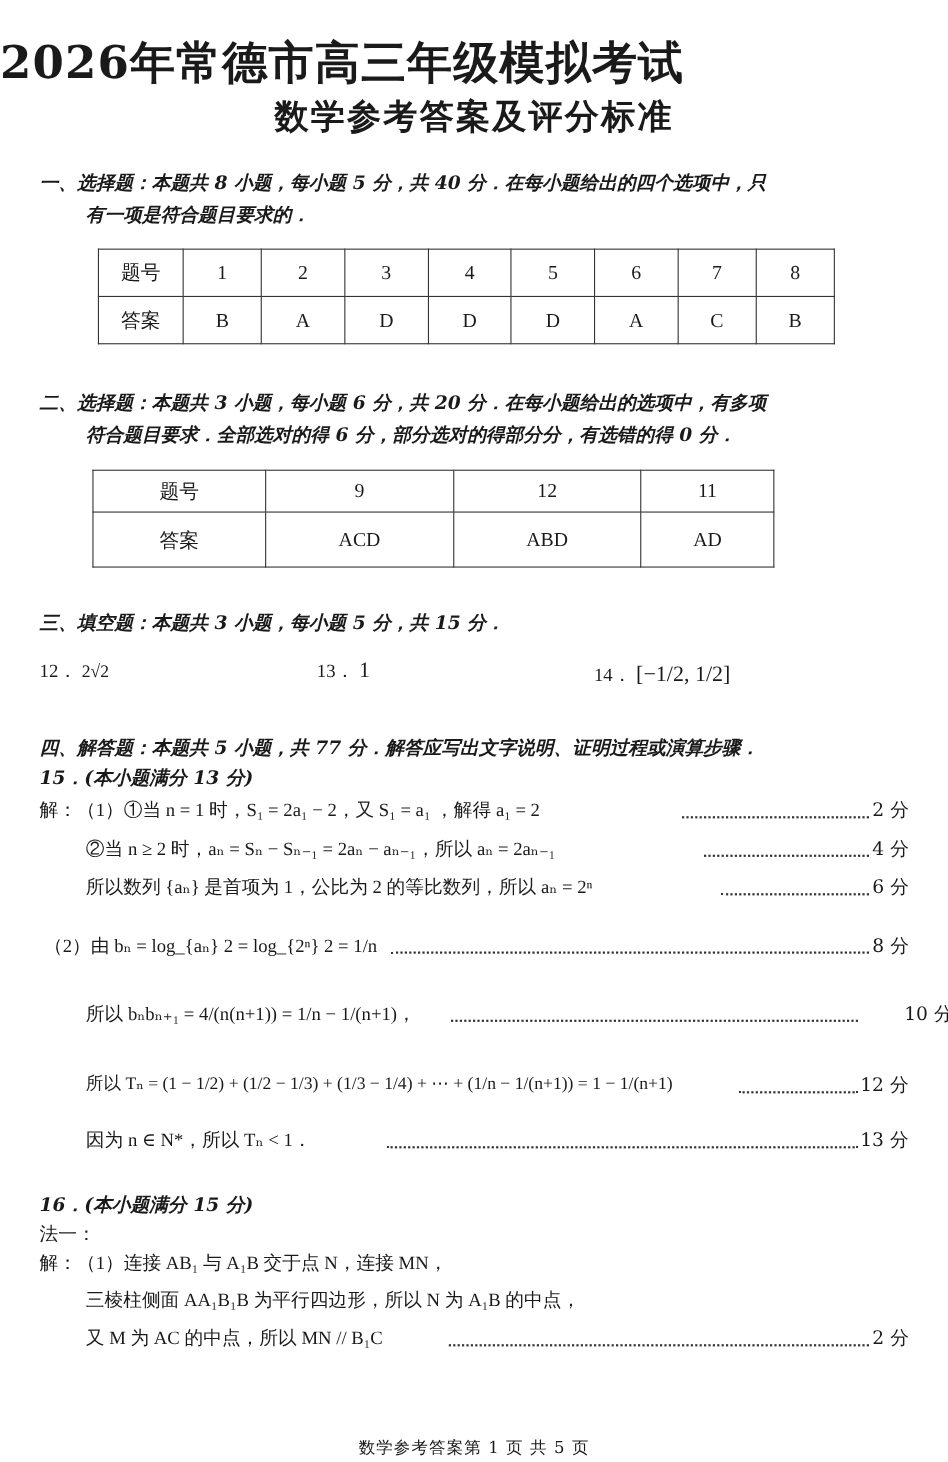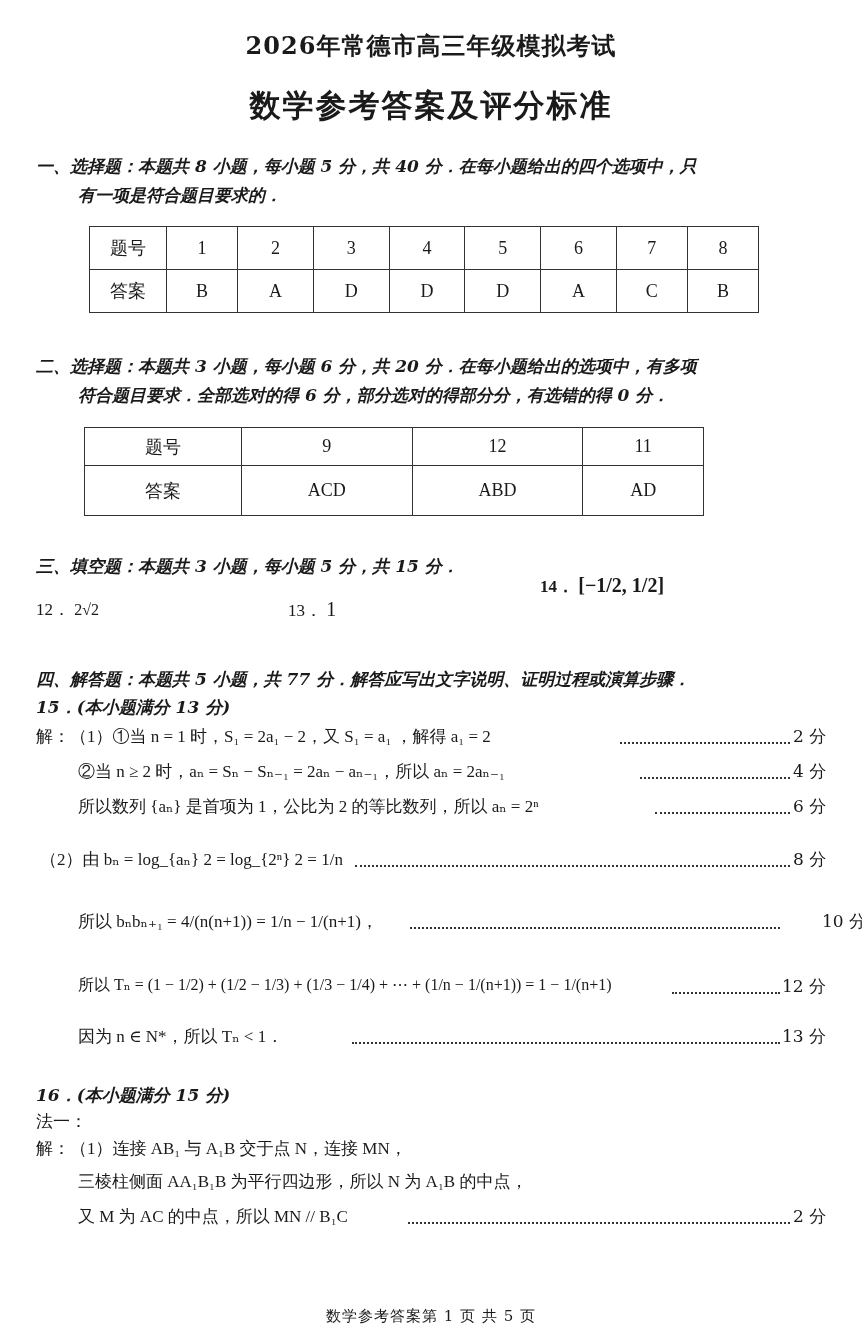--- a/index.html
+++ b/index.html
@@ -1,19 +1,19 @@
 <!DOCTYPE html>
 <html><head>
 <meta charset="utf-8">
 <style>
   html, body { margin:0; padding:0; background:#ffffff; }
   body { width:862px; height:1329px; position:relative; overflow:hidden;
          font-family:"DejaVu Serif","Liberation Serif",serif; color:#1a1a1a; }
   .abs { position:absolute; white-space:nowrap; }
-  .title1 { top:30px; left:0; width:862px; text-align:center; font-size:24px; font-weight:bold; letter-spacing:1px; }
+  .title1 { top:30px; left:0; width:862px; font-size:41px; font-weight:bold; letter-spacing:1px; }
   .title2 { top:85px; left:0; width:862px; text-align:center; font-size:31px; font-weight:bold; letter-spacing:2px; }
   .sec { font-size:17px; font-weight:bold;font-style:italic; }
   .norm { font-size:17px; }
   .math { font-family:"Liberation Serif","DejaVu Serif",serif; }
   table.ans { position:absolute; border-collapse:collapse; font-family:"Liberation Serif","DejaVu Serif",serif; font-size:18px; }
   table.ans td { border:1px solid #333; text-align:center; }
   .lead { position:absolute; border-bottom:2px dotted #333; height:0; }
   .score { font-size:17px; }
   .footer { top:1276px; left:0; width:862px; text-align:center; font-size:15px; letter-spacing:1px;margin-top:31px; }
 </style>
@@ -75,21 +75,21 @@
 
 <div class="abs sec" style="top:555px;left:36px;">三、填空题：本题共 3 小题，每小题 5 分，共 15 分．</div>
 <div class="abs norm math" style="top:598px;left:36px;">
   <span>12．</span>
   <span style="font-size:16px;">2√2</span>
 </div>
 <div class="abs norm math" style="top:598px;left:288px;">
   <span>13．</span>
   <span style="font-size:20px;">1</span>
 </div>
-<div class="abs norm math" style="top:574px;left:540px;font-weight:bold;">
+<div class="abs norm math" style="top:602px;left:540px;">
   <span>14．</span>
   <span style="font-size:20px;">[−1/2, 1/2]</span>
 </div>
 
 <div class="abs sec" style="top:668px;left:36px;">四、解答题：本题共 5 小题，共 77 分．解答应写出文字说明、证明过程或演算步骤．</div>
 <div class="abs sec" style="top:696px;left:36px;">15．(本小题满分 13 分)</div>
 
 <div class="abs norm math" style="top:725px;left:36px;">解：（1）①当 n = 1 时，S₁ = 2a₁ − 2，又 S₁ = a₁ ，解得 a₁ = 2</div>
 <div class="lead" style="top:742px;left:620px;width:170px;"></div>
 <div class="abs score" style="top:725px;left:793px;">2 分</div>

